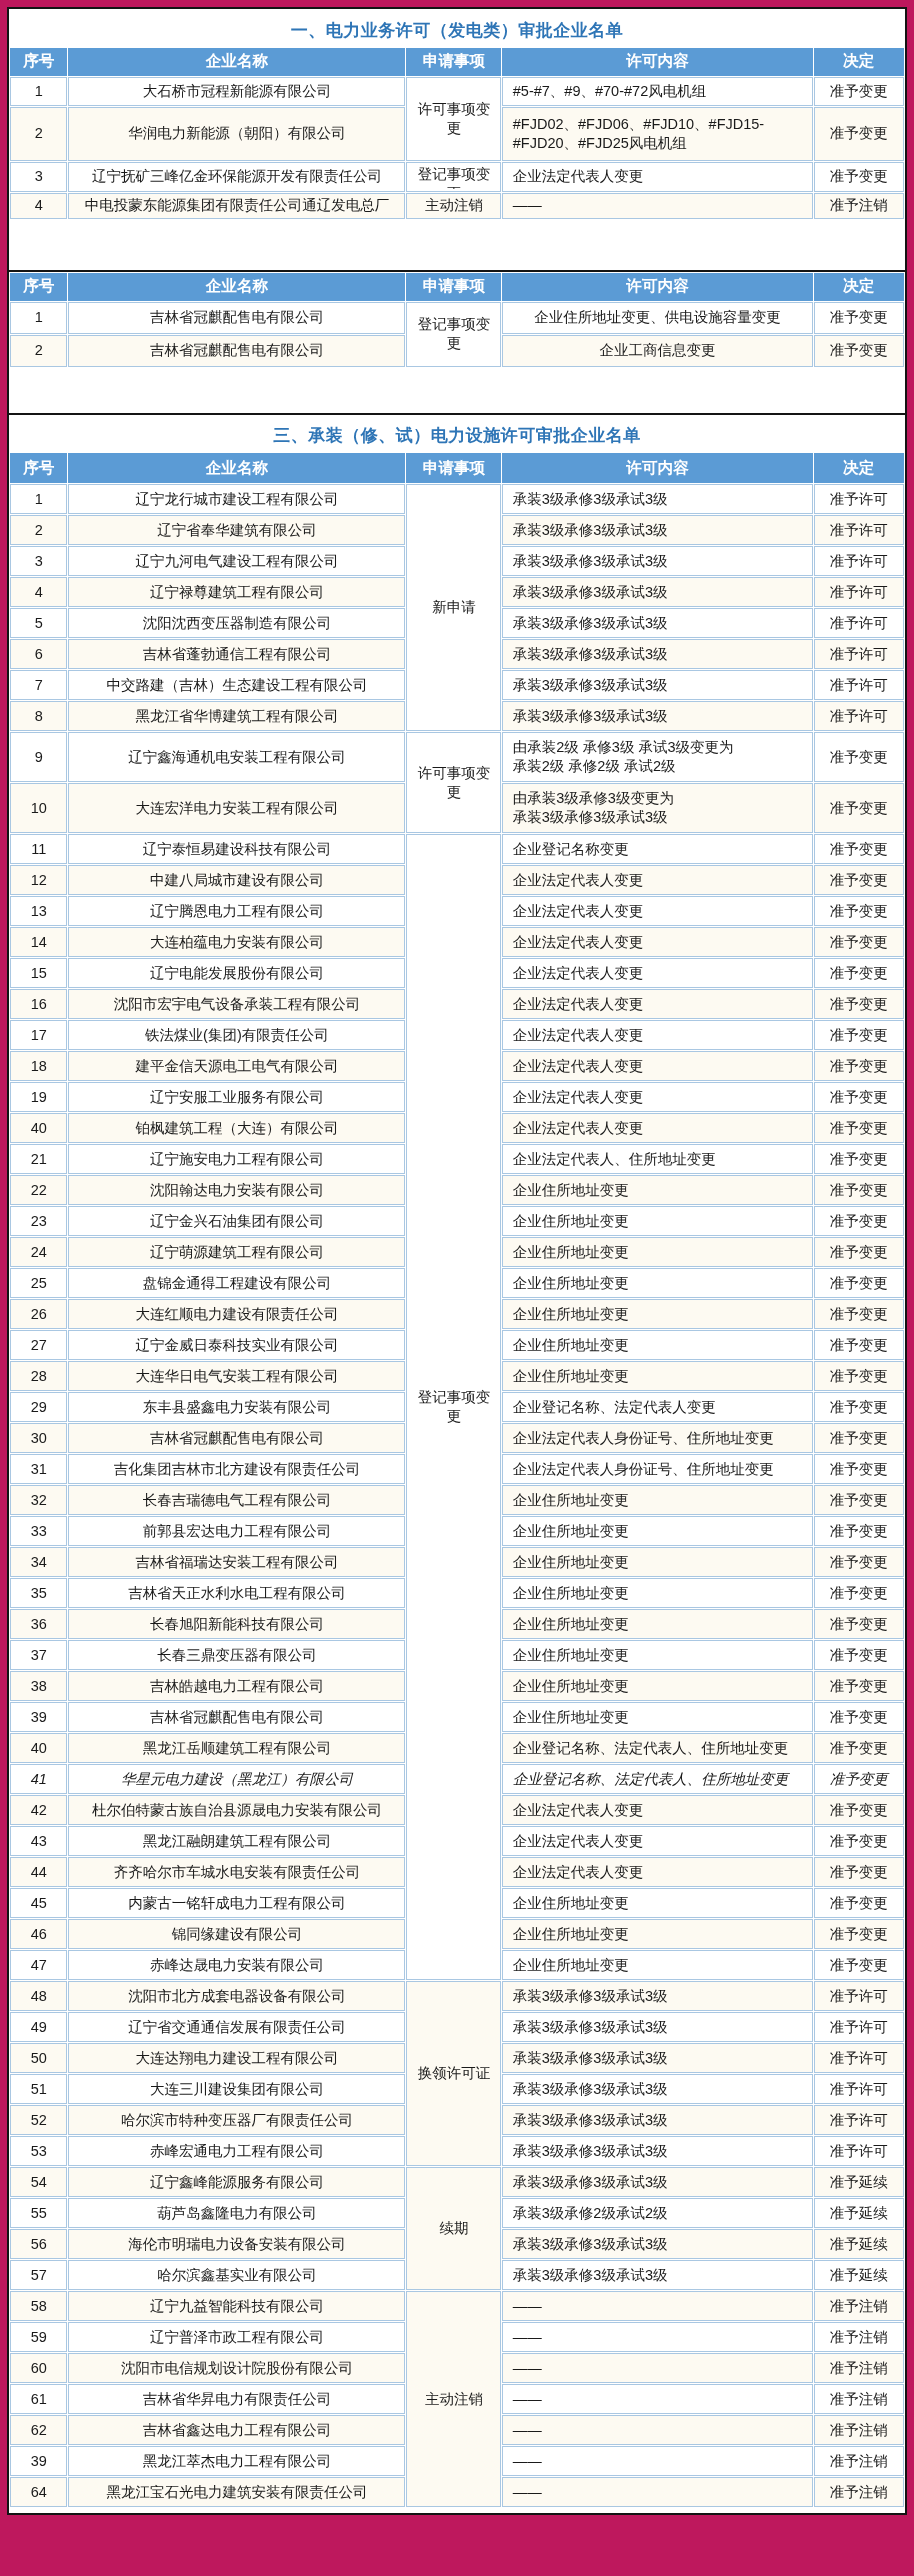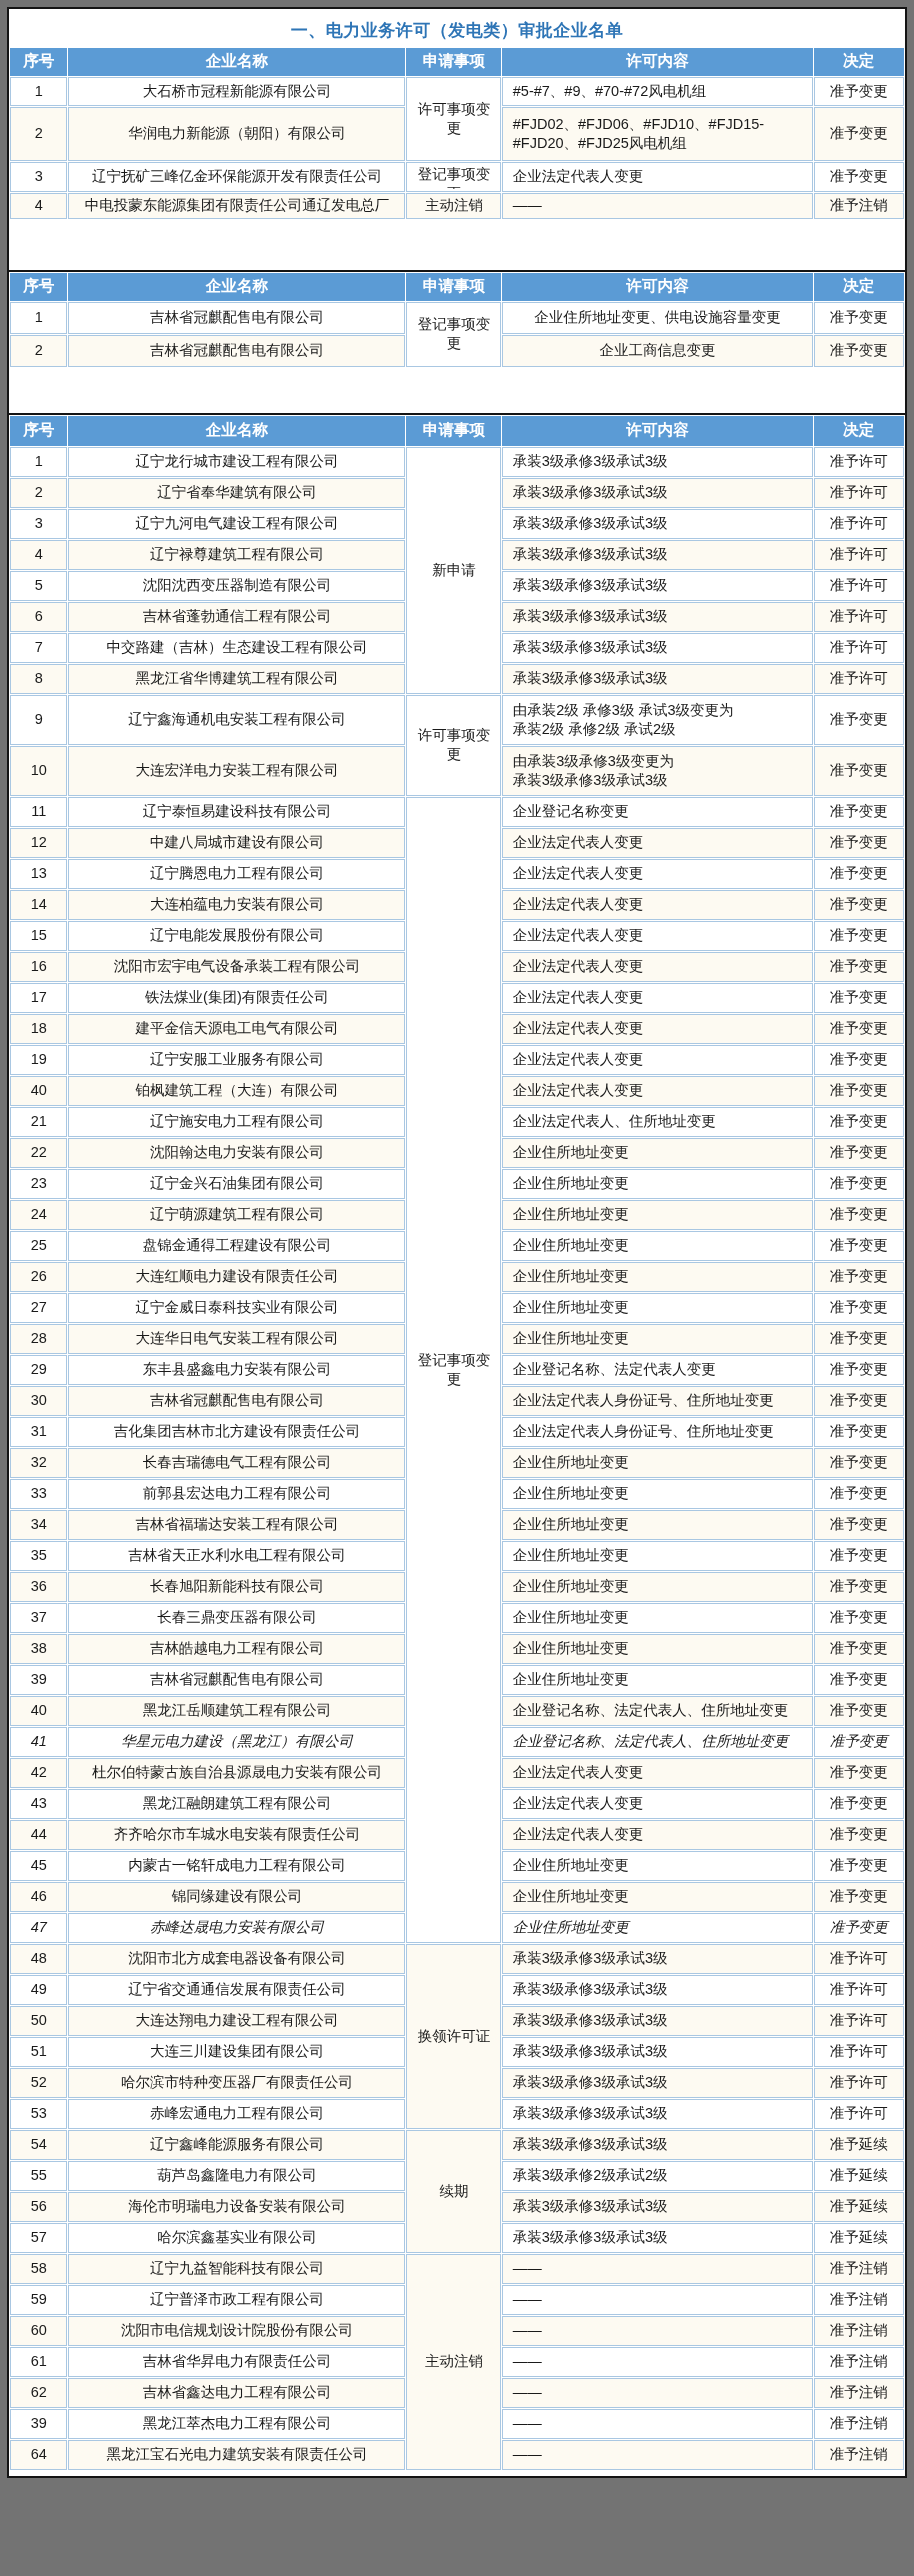--- a/index.html
+++ b/index.html
@@ -1,17 +1,17 @@
 <!DOCTYPE html>
 <html style="font-size:8.3px"><head>
 <meta charset="utf-8">
 <style>
   html,body{margin:0;padding:0;background:#ffffff;}
   body{font-family:"Liberation Sans","DejaVu Sans",sans-serif;color:#1a1a1a;}
-  .page{width:914px;min-height:2576px;box-sizing:border-box;padding:7.3px 7.3px 0 7.3px;background:#737373;}
+  .page{width:914px;min-height:2576px;box-sizing:border-box;padding:7.3px 7.3px 0 7.3px;background:#be185d;}
   .block{border:2.1px solid #141414;background:#ffffff;box-sizing:border-box;}
   .block + .block{margin-top:-2.1px;}
   .s1{padding-bottom:50px;}
   .s2{padding-bottom:45px;}
   .s3{padding-bottom:5.2px;}
   .title{
     padding:9.3px 0 5.2px 0;
     text-align:center;
     color:#2E75B6;
     font-size:17px;
@@ -137,20 +137,21 @@
             <td class="no">2</td>
             <td class="company">吉林省冠麒配售电有限公司</td>
             <td class="content">企业工商信息变更</td>
             <td class="decision">准予变更</td>
           </tr>
         </tbody>
       </table>
   </section>
 
   <section class="block s3">
+    <div class="title">三、承装（修、试）电力设施许可审批企业名单</div>
     <table class="tbl">
         <colgroup>
           <col style="width: 57px;">
           <col style="width: 337px;">
           <col style="width: 95px;">
           <col style="width: 310px;">
           <col style="width: 90px;">
         </colgroup>
         <thead>
           <tr style="height: 30px;">
@@ -436,21 +437,21 @@
             <td class="company">内蒙古一铭轩成电力工程有限公司</td>
             <td class="content al">企业住所地址变更</td>
             <td class="decision">准予变更</td>
           </tr>
           <tr style="height: 30px;">
             <td class="no">46</td>
             <td class="company">锦同缘建设有限公司</td>
             <td class="content al">企业住所地址变更</td>
             <td class="decision">准予变更</td>
           </tr>
-          <tr style="height: 30px; font-style: italic;">
+          <tr style="height: 30px;">
             <td class="no">47</td>
             <td class="company">赤峰达晟电力安装有限公司</td>
             <td class="content al">企业住所地址变更</td>
             <td class="decision">准予变更</td>
           </tr>
           <tr style="height: 30px;">
             <td class="no">48</td>
             <td class="company">沈阳市北方成套电器设备有限公司</td>
             <td class="matter" rowspan="6">换领许可证</td>
             <td class="content al">承装3级承修3级承试3级</td>

